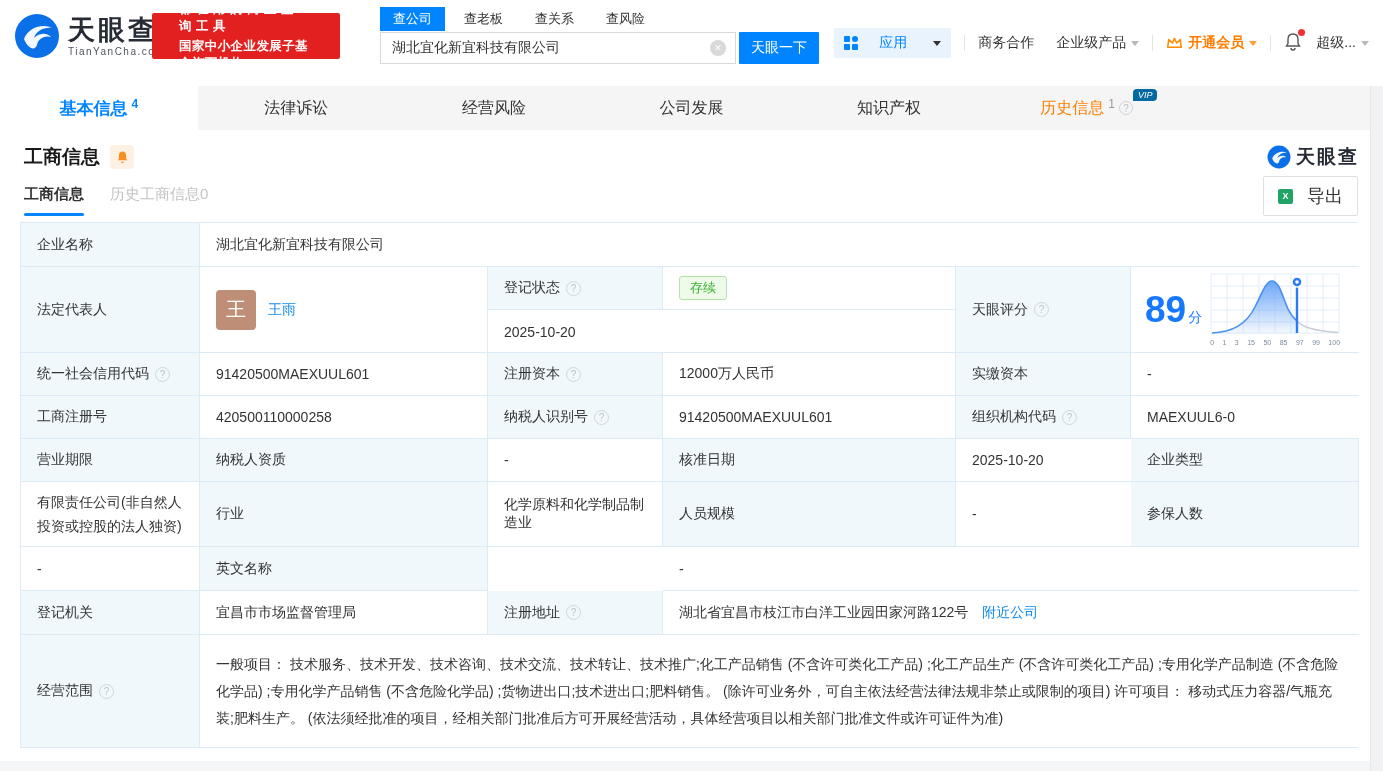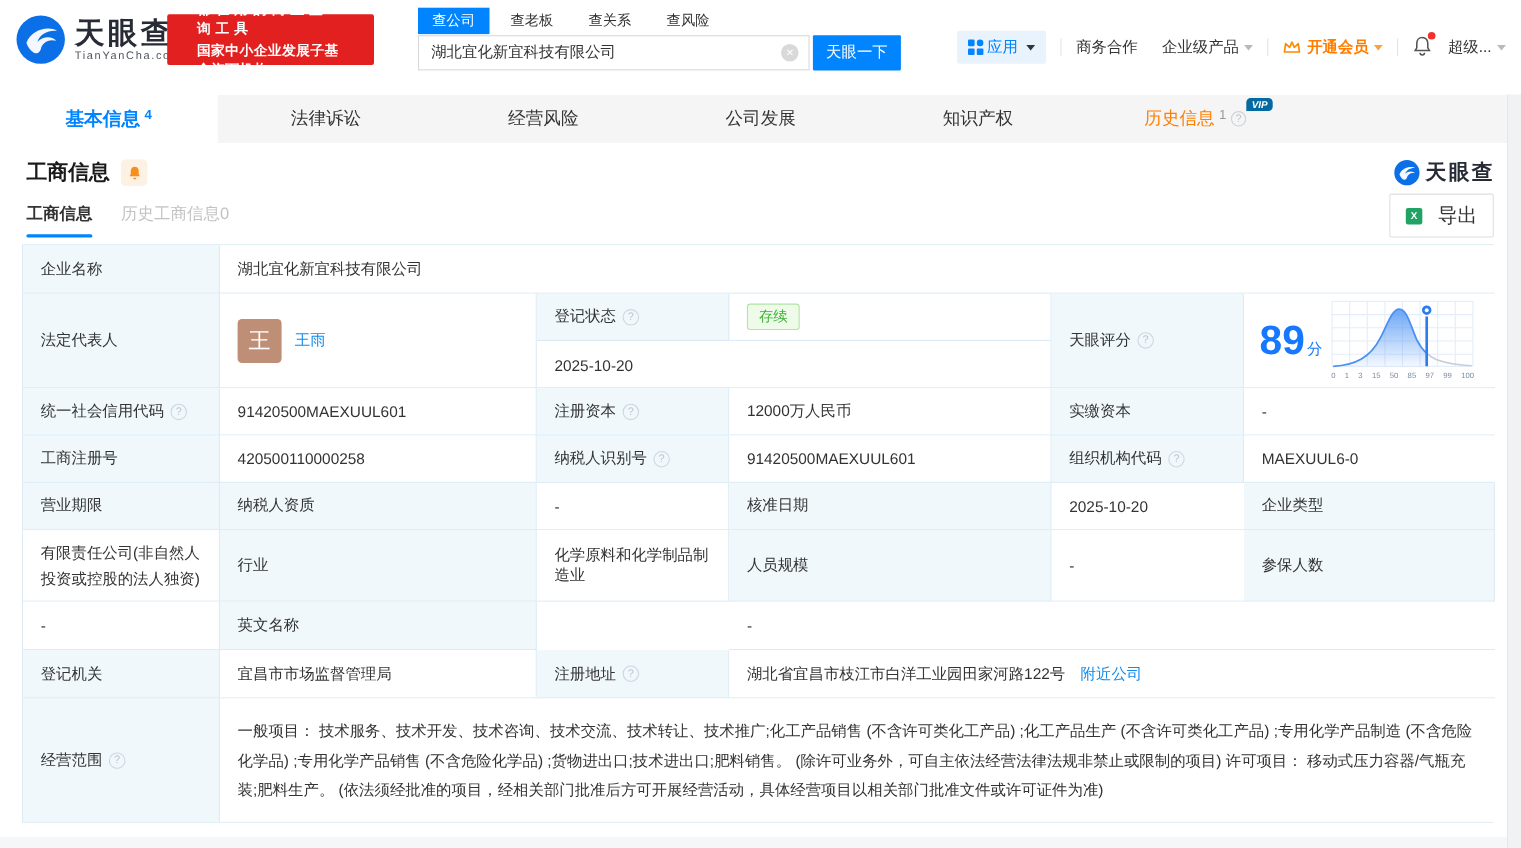--- a/index.html
+++ b/index.html
@@ -26,21 +26,21 @@
   .srow { display:flex; margin-top:1px; }
   .sinput-wrap { position:relative; width:356px; }
   .sinput { width:356px; height:32px; border:1px solid #d9d9d9; padding:0 34px 0 11px;
     font-size:14px; color:#333; outline:none; font-family:inherit; }
   .clear-ic { position:absolute; right:10px; top:8px; width:16px; height:16px; border-radius:50%;
     background:#d9d9d9; color:#fff; font-size:9px; display:flex; align-items:center; justify-content:center; cursor:pointer; }
   .sbtn { margin-left:3px; width:80px; height:32px; background:#0084ff; color:#fff; border:none;
     font-size:14px; cursor:pointer; font-family:inherit; border-radius:1px; }
 
   .topright { position:absolute; right:14px; top:28px; display:flex; align-items:center; font-size:14px; }
-  .apps { display:flex; align-items:center; gap:3px; background:#e8f3fe; color:#0084ff;
+  .apps { display:flex; align-items:center; gap:21px; background:#e8f3fe; color:#0084ff;
     padding:6px 10px; border-radius:2px; cursor:pointer; }
   .grid-ic { position:relative; width:14px; height:14px; }
   .grid-ic i { position:absolute; width:6px; height:6px; background:#0084ff; border-radius:1px; }
   .grid-ic i:nth-child(1){left:0;top:0;} .grid-ic i:nth-child(2){left:0;top:8px;}
   .grid-ic i:nth-child(3){left:8px;top:8px;}
   .grid-ic i:nth-child(4){left:8px;top:0;border-radius:50%;}
   .caret { display:inline-block; width:0; height:0; border-left:4px solid transparent;
     border-right:4px solid transparent; border-top:5px solid #555; margin-left:5px; }
   .apps .caret { border-top-color:#333; }
   .sep { width:1px; height:16px; background:#e3e3e3; margin:0 13px; }
@@ -58,21 +58,21 @@
   .ntab { display:flex; align-items:center; justify-content:center; cursor:pointer; color:#333; position:relative; }
   .ntab.active { background:#fff; color:#0084ff; font-weight:bold; font-size:17px; }
   .ntab .cnt { font-size:12px; margin-left:4px; align-self:flex-start; margin-top:11px; }
   .ntab.active .cnt { color:#0084ff; }
   .ntab.history { color:#ff7e00; }
   .ntab.history .cnt { color:#999; }
   .qmark { display:inline-flex; width:14px; height:14px; border-radius:50%; border:1px solid #ccd4db;
     color:#b9c3cc; font-size:10px; align-items:center; justify-content:center; margin-left:4px; }
   .qmark::after { content:"?"; }
   .vipbadge { position:absolute; top:3px; right:28px; background:#0369a1; color:#fff; font-size:9px;
-    font-weight:bold; padding:1px 5px; border-radius:4px 4px 4px 0; font-style:italic; }
+    font-weight:normal; padding:1px 5px; border-radius:4px 4px 4px 0; font-style:italic; }
 
   
   .content { position:relative; background:#fff; }
   .sechead { display:flex; align-items:center; padding:14px 24px 0 24px; }
   .sectitle { font-size:19px; font-weight:bold; color:#1a1a1a; }
   .bellbadge { width:24px; height:24px; background:#fdf1e3; border-radius:4px; margin-left:10px;
     display:flex; align-items:center; justify-content:center; cursor:pointer; }
   .minilogo { margin-left:auto; display:flex; align-items:center; gap:5px; }
   .minilogo .cn { font-size:19px; font-weight:bold; color:#262b36; letter-spacing:2px; }
 

